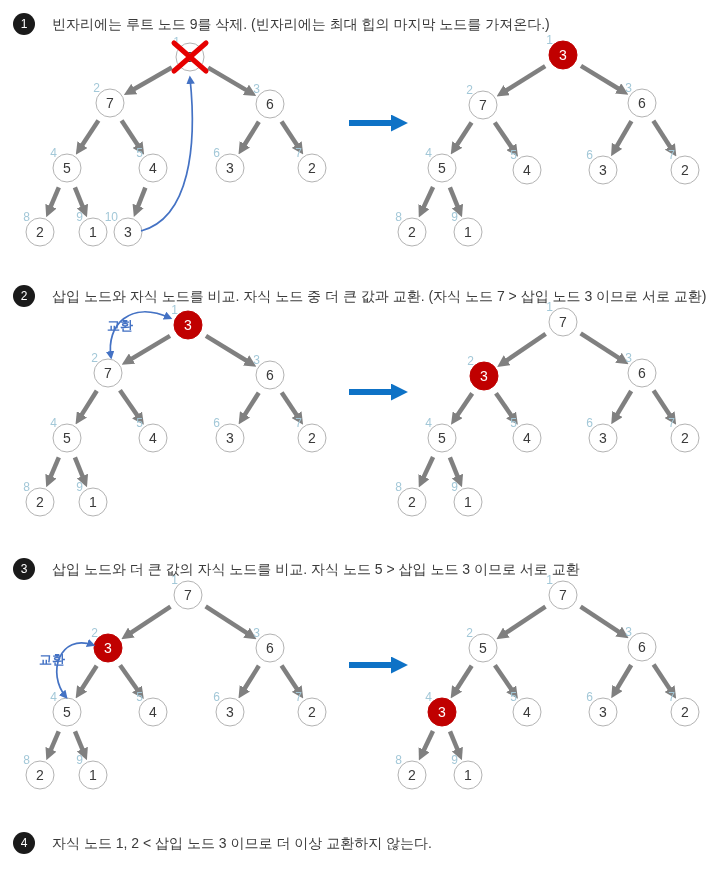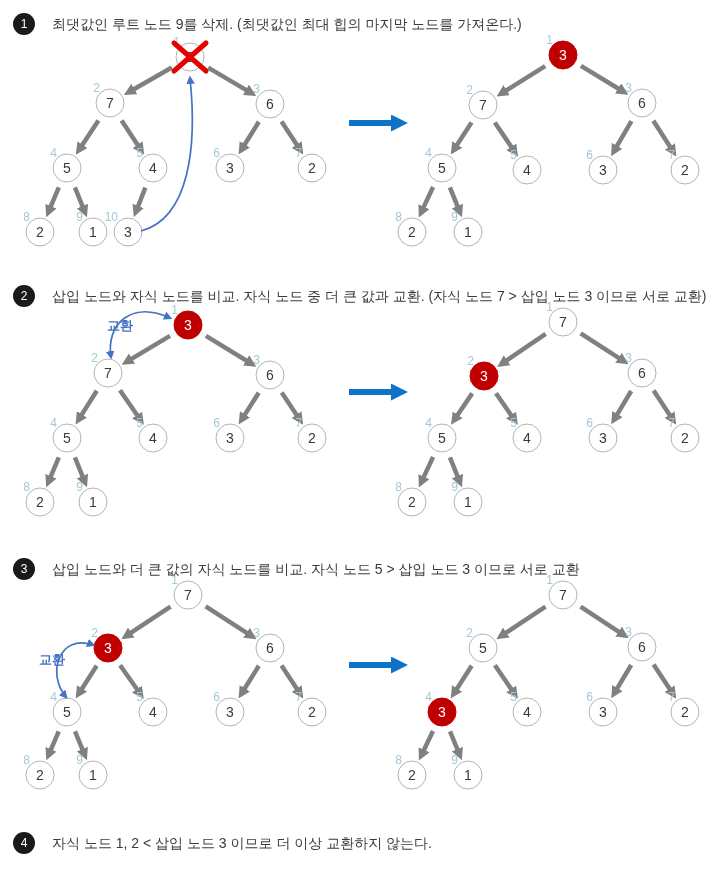--- a/index.html
+++ b/index.html
@@ -370,21 +370,21 @@
       <text x="120" y="330" text-anchor="middle" font-size="13" font-weight="bold" fill="#4472c4">교환</text>
       <path d="M 93 645 C 60 633, 46 673, 66 697" fill="none" stroke="#4472c4" stroke-width="1.7" marker-end="url(#blueHead)" marker-start="url(#blueHead)"></path>
       <text x="52" y="664" text-anchor="middle" font-size="13" font-weight="bold" fill="#4472c4">교환</text>
       <line x1="349" y1="123" x2="393" y2="123" stroke="#0e72c6" stroke-width="6" marker-end="url(#bigHead)"></line>
       <line x1="349" y1="392" x2="393" y2="392" stroke="#0e72c6" stroke-width="6" marker-end="url(#bigHead)"></line>
       <line x1="349" y1="665" x2="393" y2="665" stroke="#0e72c6" stroke-width="6" marker-end="url(#bigHead)"></line>
     </svg>
 
   <div class="step-header" style="top:13px">
     <span class="badge">1</span>
-    <span class="step-text">최댓값인 루트 노드 9를 삭제. (최댓값인 최대 힙의 마지막 노드를 가져온다.)</span>
+    <span class="step-text">빈자리에는 루트 노드 9를 삭제. (빈자리에는 최대 힙의 마지막 노드를 가져온다.)</span>
   </div>
   <div class="step-header" style="top:285px">
     <span class="badge">2</span>
     <span class="step-text">삽입 노드와 자식 노드를 비교. 자식 노드 중 더 큰 값과 교환. (자식 노드 7 &gt; 삽입 노드 3 이므로 서로 교환)</span>
   </div>
   <div class="step-header" style="top:558px">
     <span class="badge">3</span>
     <span class="step-text">삽입 노드와 더 큰 값의 자식 노드를 비교. 자식 노드 5 &gt; 삽입 노드 3 이므로 서로 교환</span>
   </div>
   <div class="step-header" style="top:832px">

